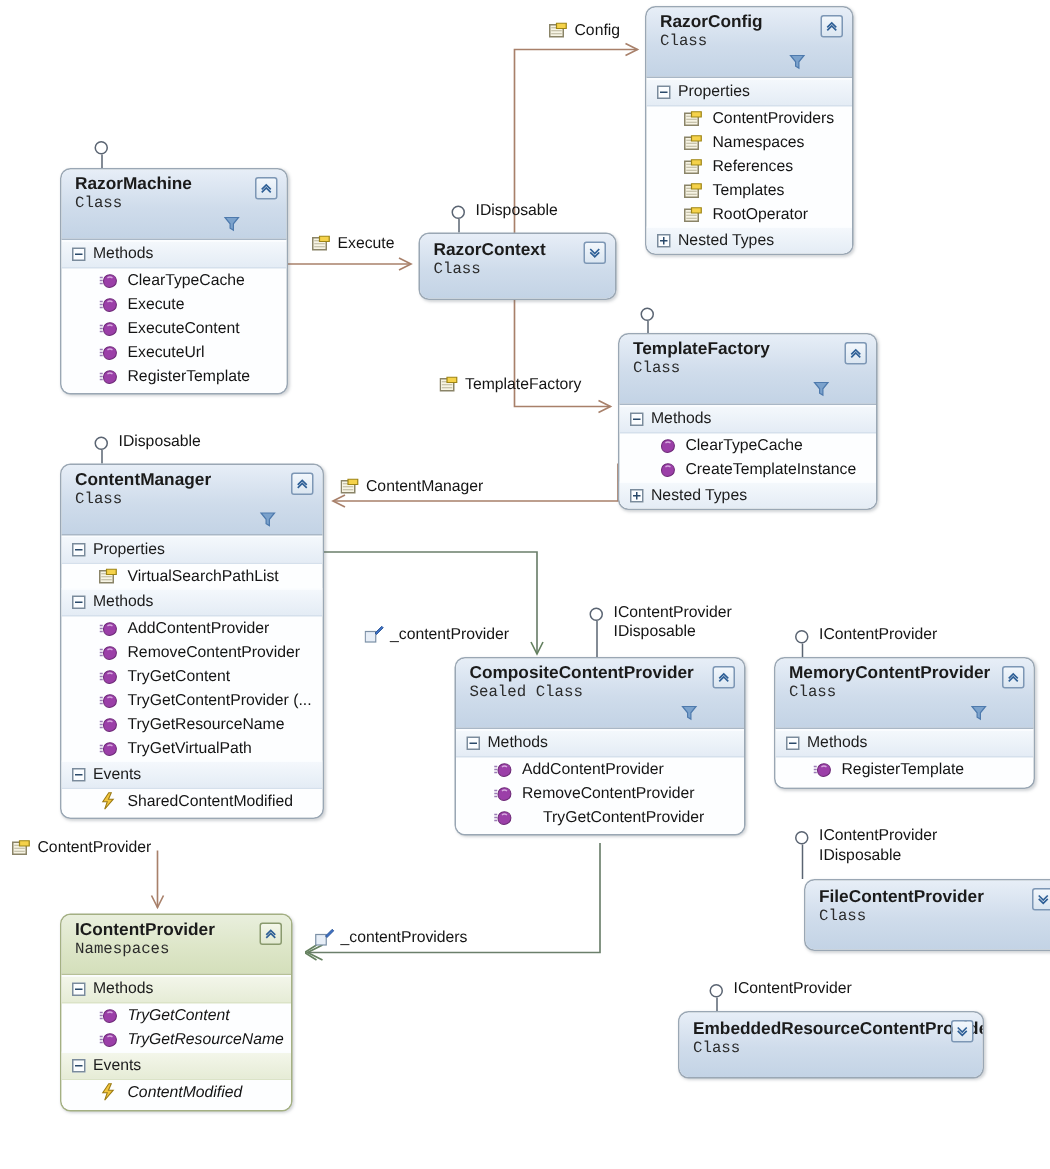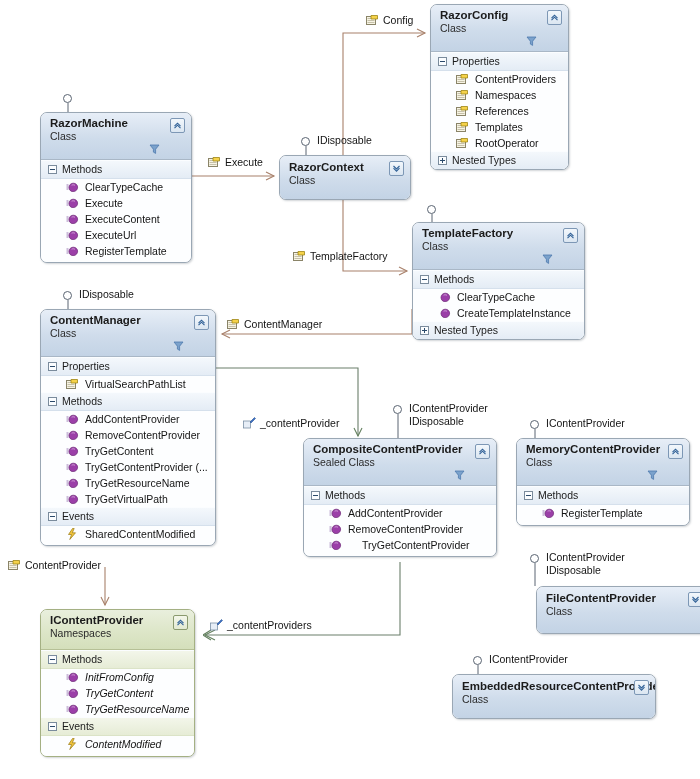--- a/index.html
+++ b/index.html
@@ -48,20 +48,21 @@
     font-weight: bold;
     color: #1b1b1b;
     line-height: 13px;
     white-space: nowrap;
   }
   .uml .kd {
     font-size: 10.5px;
     color: #2b2b2b;
     line-height: 13px;
     white-space: nowrap;
+    font-family: Liberation Mono, monospace;
   }
   .uml .hdrfoot {
     position: relative;
     height: 15px;
   }
   .uml .funnel {
     position: absolute;
     right: 7px;
     top: 1px;
   }
@@ -738,28 +739,20 @@
       <div class="cmp">
         <span class="exp"></span>
         <span>Methods</span>
       </div>
       <div class="mem">
         <svg class="gl" width="13" height="11" viewBox="0 0 13 11">
           <path d="M0.5 3h2M0.5 5h2M0.5 7h2" stroke="#9b7bb5" stroke-width="1"></path>
           <path d="M7.2 1.2 C10 1.2 11.6 3 11.6 5.2 C11.6 7.6 9.9 9.6 7 9.6 C4.6 9.6 3 7.8 3 5.4 C3 3.1 4.7 1.2 7.2 1.2 Z" fill="#9b3fa8" stroke="#6d2a77" stroke-width="0.7"></path>
           <path d="M5.6 3.2 C6.6 2.6 8.2 2.7 9 3.4" fill="none" stroke="#d6a9de" stroke-width="0.9"></path>
         </svg>
-        <span>InitFromConfig</span>
-      </div>
-      <div class="mem">
-        <svg class="gl" width="13" height="11" viewBox="0 0 13 11">
-          <path d="M0.5 3h2M0.5 5h2M0.5 7h2" stroke="#9b7bb5" stroke-width="1"></path>
-          <path d="M7.2 1.2 C10 1.2 11.6 3 11.6 5.2 C11.6 7.6 9.9 9.6 7 9.6 C4.6 9.6 3 7.8 3 5.4 C3 3.1 4.7 1.2 7.2 1.2 Z" fill="#9b3fa8" stroke="#6d2a77" stroke-width="0.7"></path>
-          <path d="M5.6 3.2 C6.6 2.6 8.2 2.7 9 3.4" fill="none" stroke="#d6a9de" stroke-width="0.9"></path>
-        </svg>
         <span>TryGetContent</span>
       </div>
       <div class="mem">
         <svg class="gl" width="13" height="11" viewBox="0 0 13 11">
           <path d="M0.5 3h2M0.5 5h2M0.5 7h2" stroke="#9b7bb5" stroke-width="1"></path>
           <path d="M7.2 1.2 C10 1.2 11.6 3 11.6 5.2 C11.6 7.6 9.9 9.6 7 9.6 C4.6 9.6 3 7.8 3 5.4 C3 3.1 4.7 1.2 7.2 1.2 Z" fill="#9b3fa8" stroke="#6d2a77" stroke-width="0.7"></path>
           <path d="M5.6 3.2 C6.6 2.6 8.2 2.7 9 3.4" fill="none" stroke="#d6a9de" stroke-width="0.9"></path>
         </svg>
         <span>TryGetResourceName</span>
       </div>

